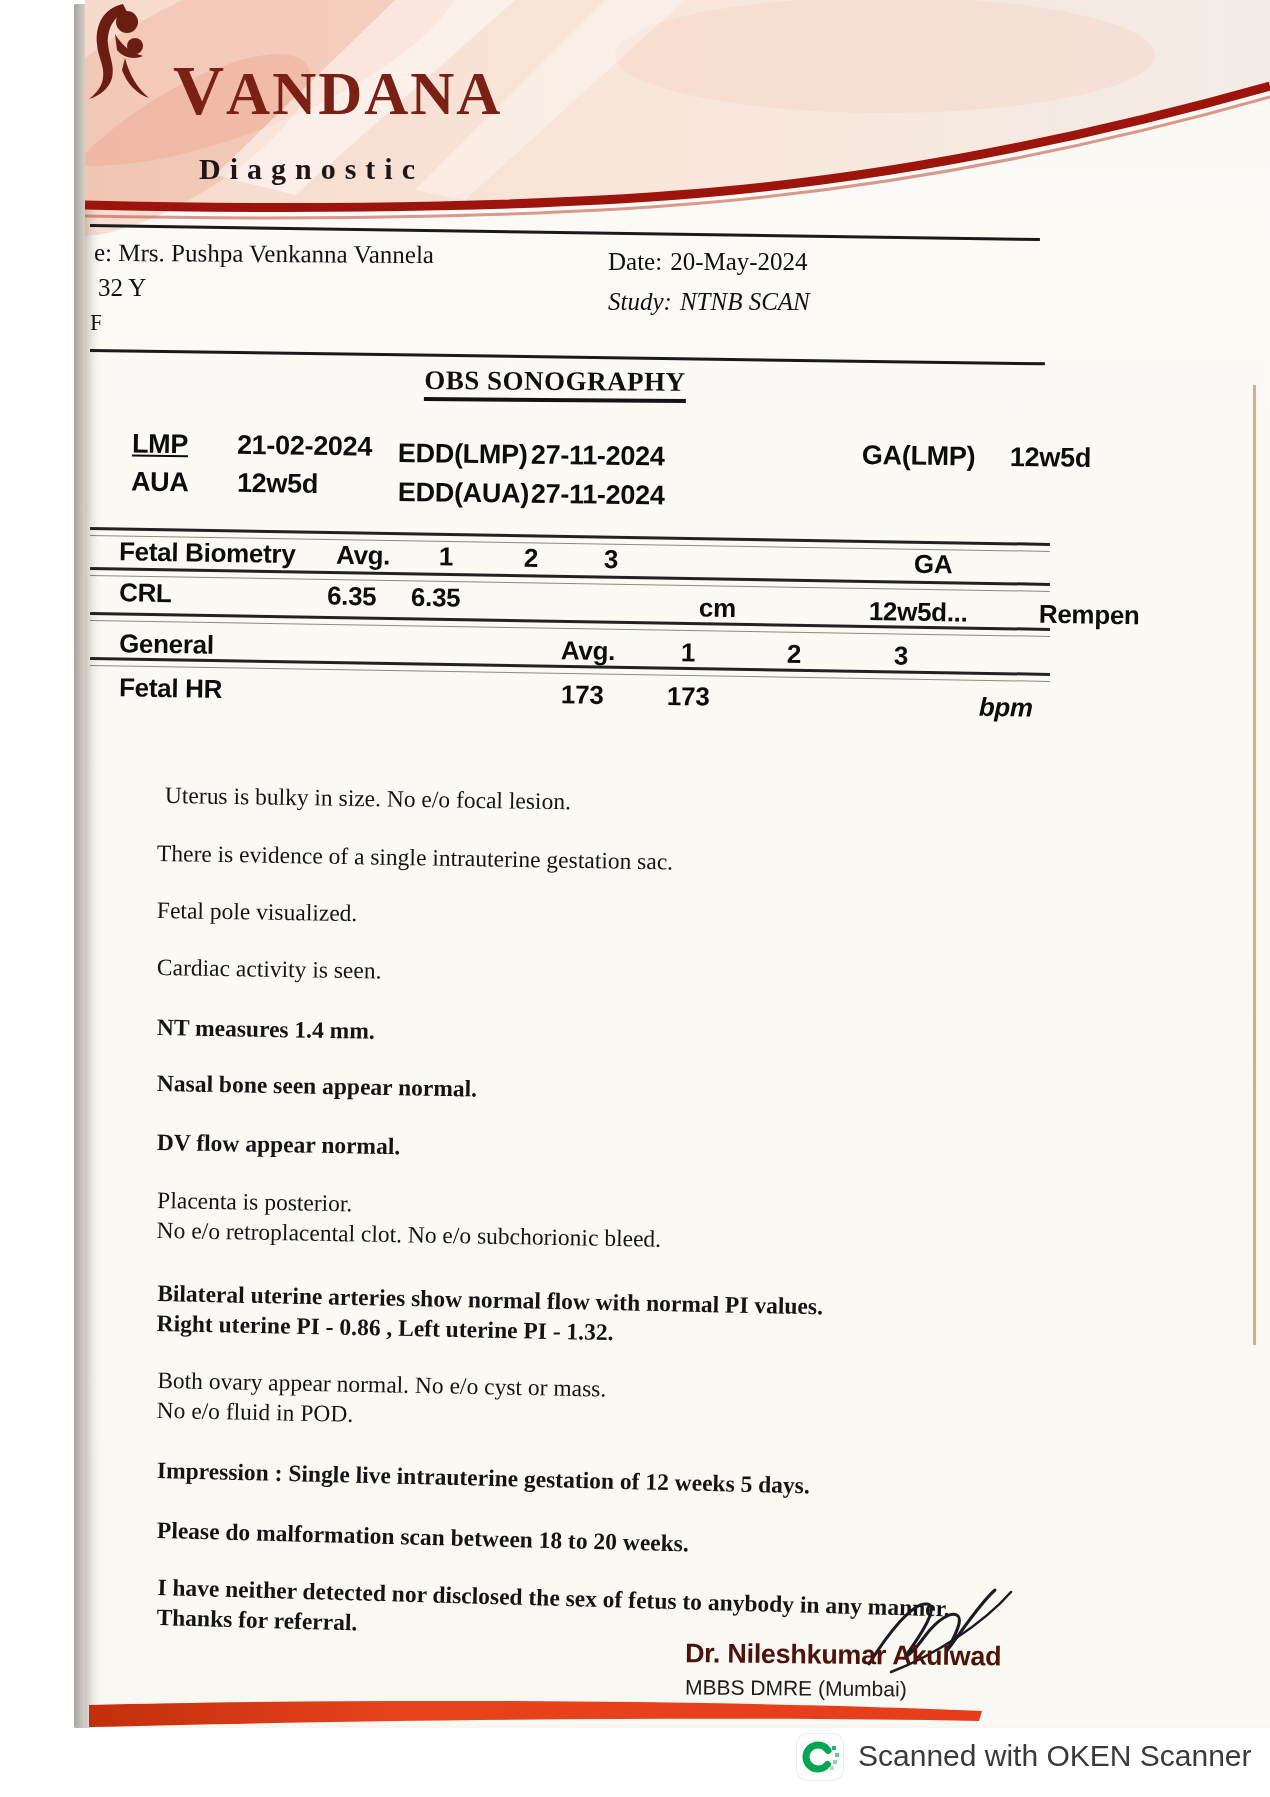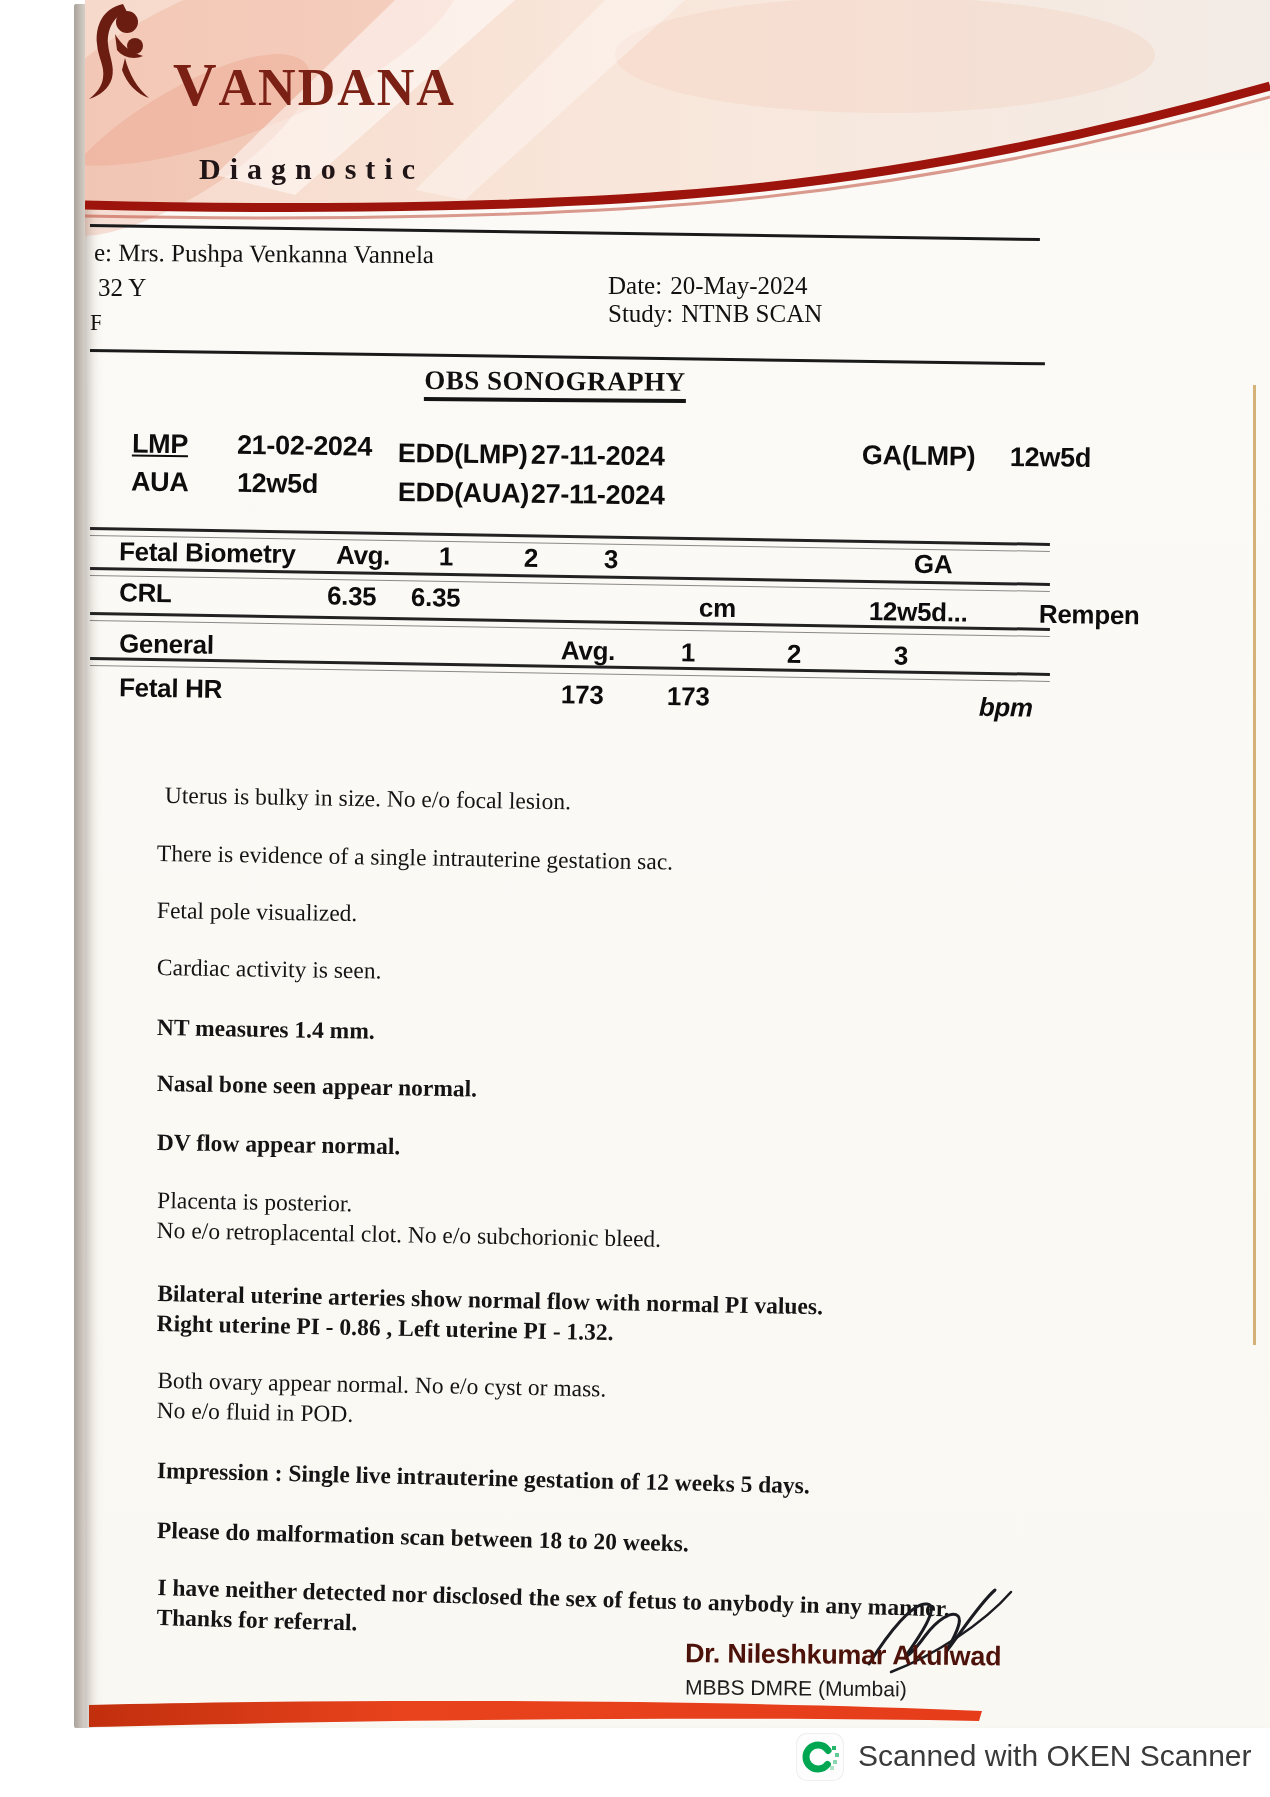--- a/index.html
+++ b/index.html
@@ -17,37 +17,37 @@
     background:linear-gradient(180deg,#fbf5ef 0%,#fcfaf6 10%,#fbf9f4 60%,#faf8f3 100%);
     box-shadow:inset 10px 0 14px -8px rgba(96,84,72,.5);}
 
   
   .right-edge-line{position:absolute;left:1168px;top:385px;width:3px;height:960px;
     background:#c79a4d;opacity:.75;}
 
   
   .letterhead{position:absolute;left:0;top:0;width:1185px;height:240px;}
   .letterhead svg{position:absolute;left:0;top:0;}
-  .brand-name{position:absolute;left:88px;top:52px;font-size:52px;font-weight:700;
+  .brand-name{position:absolute;left:88px;top:52px;font-size:61px;font-weight:700;
     color:#7a2014;letter-spacing:2px;font-family:"Liberation Serif",serif;line-height:1.1;}
   .brand-name::first-letter{font-size:1.16em;}
   .brand-tagline{position:absolute;left:114px;top:152px;font-size:30px;font-weight:700;
     color:#1f1416;letter-spacing:9px;font-family:"Liberation Serif",serif;}
   .logo-glyph{position:absolute;left:56px;top:24px;}
 
   .rule{position:absolute;transform-origin:left center;}
   .rule-thin{border-top:3px solid #1a1a1a;}
   .rule-double{height:5px;border-top:3px solid #222;border-bottom:1px solid rgba(45,45,45,.55);}
 
   .pt{position:absolute;font-size:25px;color:#121212;white-space:nowrap;}
   .patient-name{left:9px;top:240px;transform:rotate(.4deg);}
   .patient-age{left:13px;top:274px;}
   .patient-fragment{left:5px;top:310px;width:11px;overflow:hidden;font-size:23px;}
 
-  .visit-row{position:absolute;left:523px;font-size:25px;color:#111;white-space:nowrap;margin-top:24px;}
+  .visit-row{position:absolute;left:523px;font-size:25px;color:#111;white-space:nowrap;}
   .visit-row .lbl{margin-right:8px;}
   .ref-quals{margin-left:26px;}
 
   .report-title{position:absolute;left:330px;top:366px;width:280px;text-align:center;
     font-size:27px;font-weight:700;letter-spacing:.5px;color:#101010;transform:rotate(.4deg);}
   .report-title span{border-bottom:4px solid #141414;padding-bottom:2px;}
 
   .trow{position:absolute;left:14px;width:1010px;height:36px;transform-origin:left center;
     font-family:"Liberation Sans",sans-serif;font-weight:700;font-size:27px;color:#0d0d0d;}
   .trow span{position:absolute;white-space:nowrap;letter-spacing:-.3px;}
@@ -126,21 +126,21 @@
 
     <div class="rule rule-thin" style="left:5px;top:224px;width:950px;transform:rotate(.85deg);"></div>
 
     <div class="pt patient-name">e: Mrs. Pushpa Venkanna Vannela</div>
     <div class="pt patient-age">32 Y</div>
     <div class="pt patient-fragment">F</div>
 
     <div class="visit-row" style="top:248px;">
       <span class="lbl">Date:</span><span>20-May-2024</span>
     </div>
-    <div class="visit-row" style="top:276px;">
+    <div class="visit-row" style="top:288px;font-style:italic;">
       <span class="lbl">Study:</span><span>NTNB SCAN</span>
     </div>
 
     <div class="rule rule-thin" style="left:5px;top:349px;width:955px;transform:rotate(.8deg);"></div>
 
     <div class="report-title"><span>OBS SONOGRAPHY</span></div>
 
     <div class="trow" style="top:428px;transform:rotate(.75deg);">
       <span style="left:33px;text-decoration:underline;">LMP</span>
       <span style="left:138px;">21-02-2024</span>

